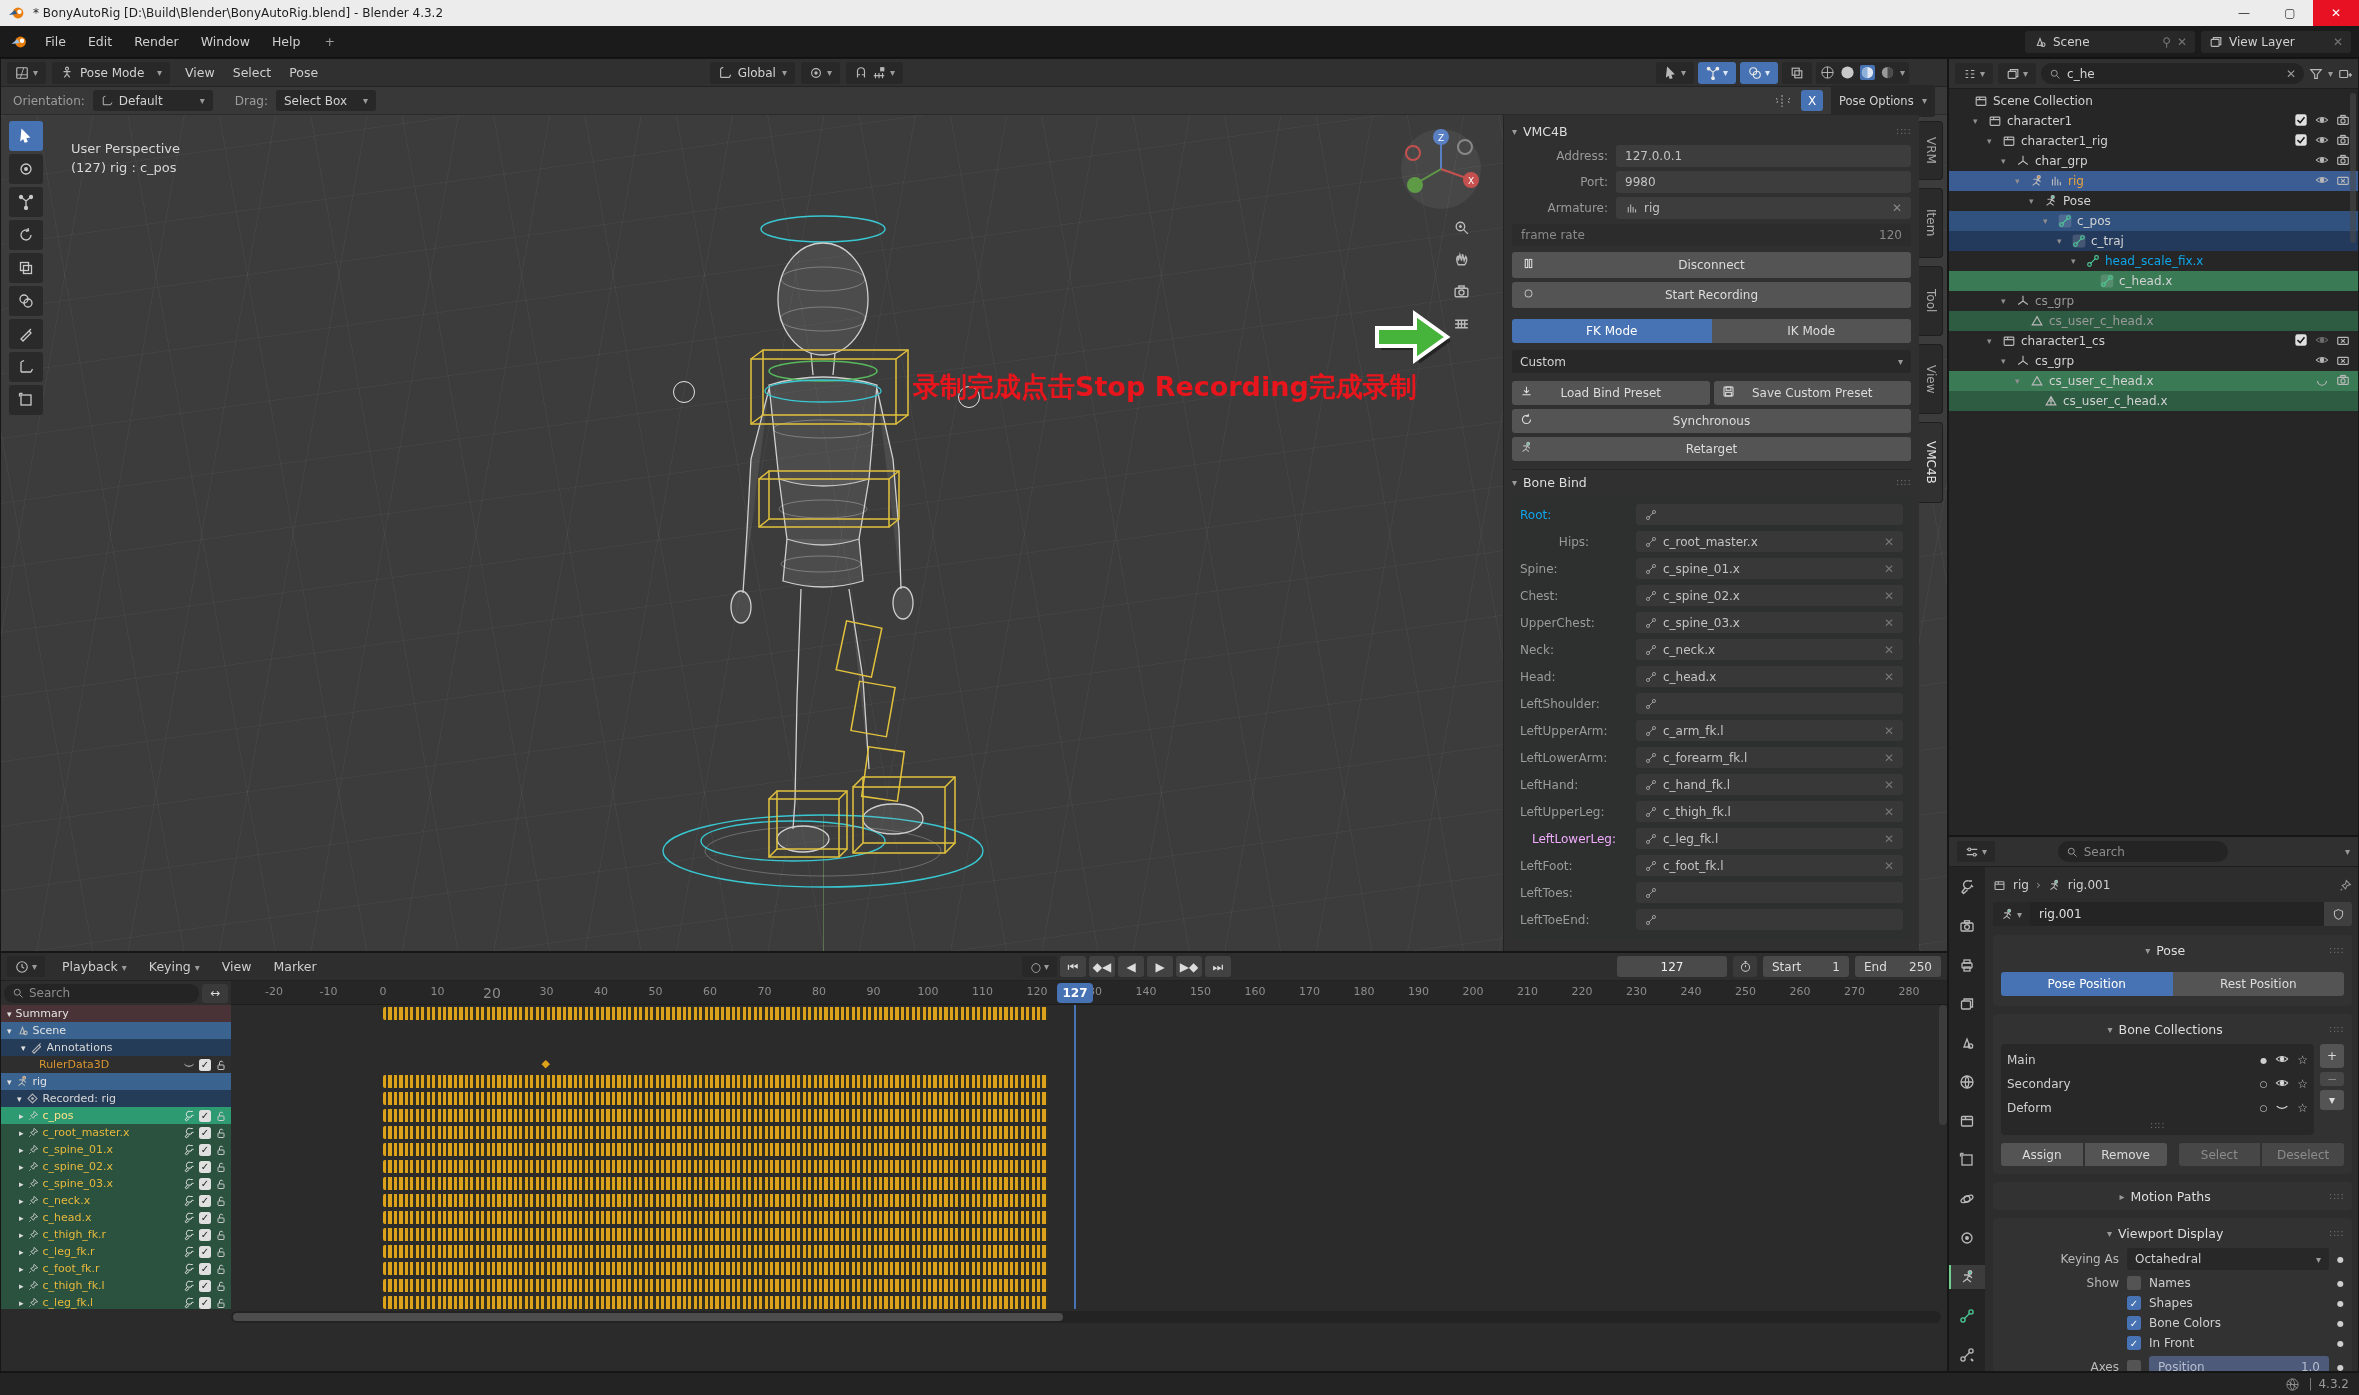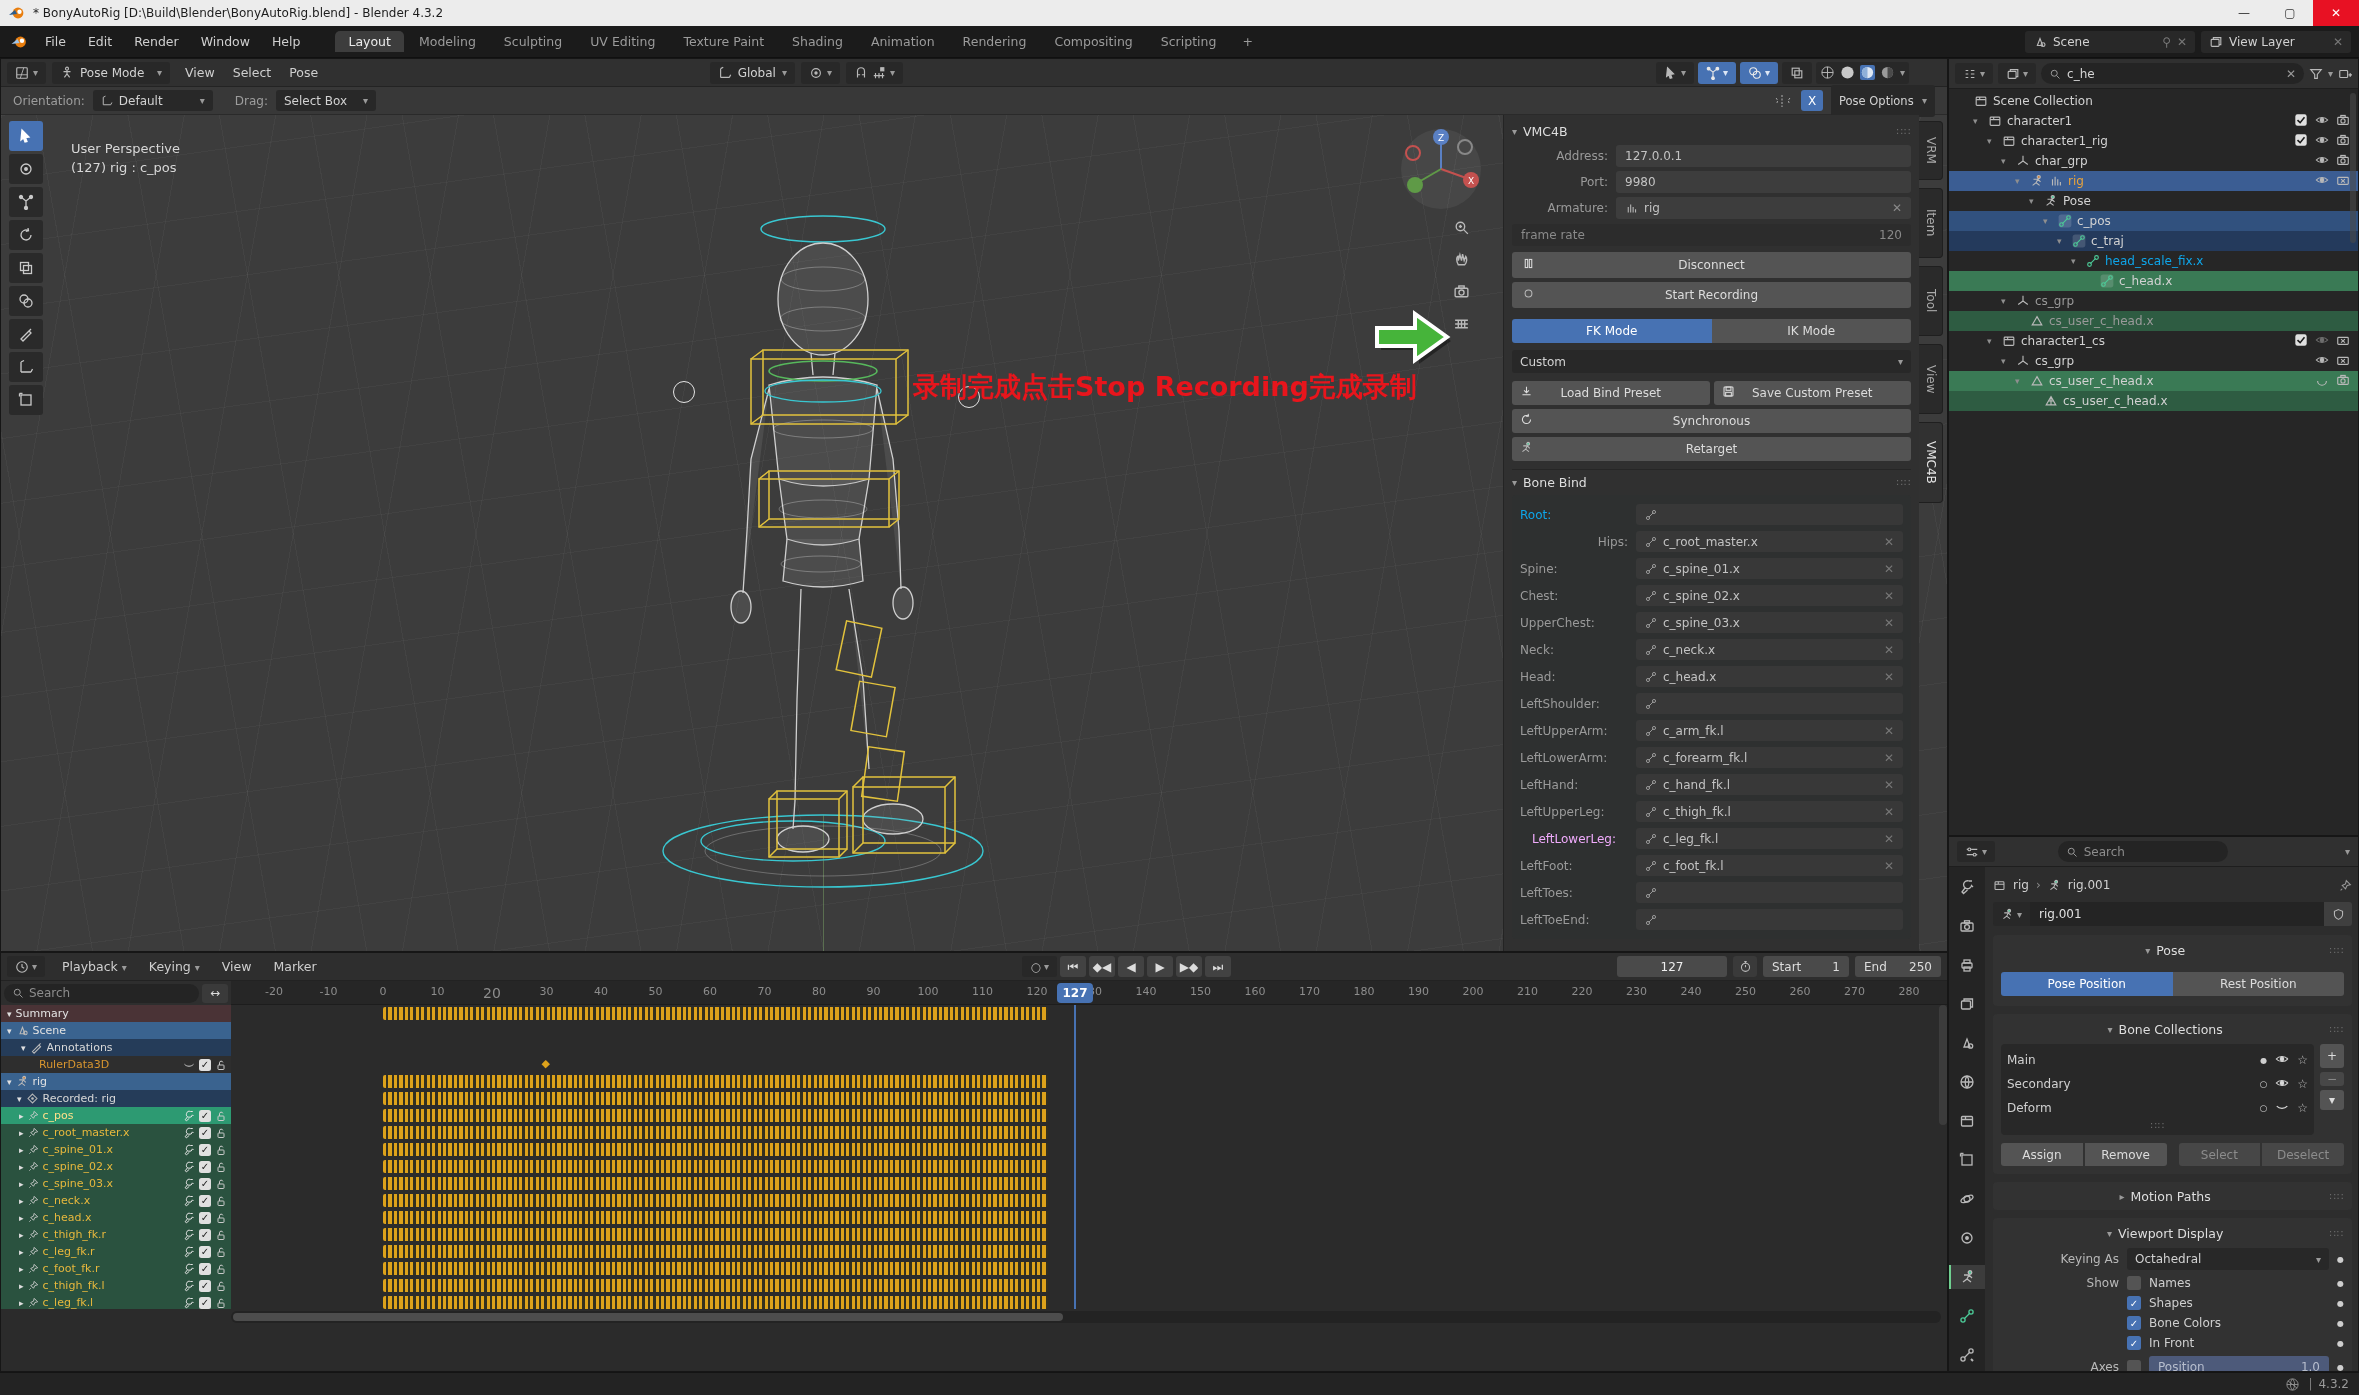--- a/index.html
+++ b/index.html
@@ -58,32 +58,20 @@
         <circle cx="11.5" cy="5.8" r="2.2" fill="#fff"></circle>
         <path d="M1 9 L7 4 L9 8 Z" fill="#9ec3e8"></path>
       </svg>
   </span>
   <div id="menu-left" class="flex">
       <span class="menu-item">File</span>
       <span class="menu-item">Edit</span>
       <span class="menu-item">Render</span>
       <span class="menu-item">Window</span>
       <span class="menu-item">Help</span>
-    </div>
-  <div id="workspace-tabs" class="flex" style="margin-left:24px;gap:2px">
-      <span class="tab active">Layout</span>
-      <span class="tab">Modeling</span>
-      <span class="tab">Sculpting</span>
-      <span class="tab">UV Editing</span>
-      <span class="tab">Texture Paint</span>
-      <span class="tab">Shading</span>
-      <span class="tab">Animation</span>
-      <span class="tab">Rendering</span>
-      <span class="tab">Compositing</span>
-      <span class="tab">Scripting</span>
     </div>
   <div class="tab">+</div>
   <div style="margin-left:auto;display:flex;gap:6px;margin-right:8px">
     <div class="dd" style="height:22px;width:170px;gap:6px">
       <span class="ico">
           <span class="ico">
             <svg width="14" height="14" viewBox="0 0 16 16" fill="none" stroke="#b9b9b9" stroke-width="1.3">
               <path d="M5 12 L8 4 L11 12 Z"></path>
               <circle cx="11.5" cy="11" r="2.2"></circle>
             </svg>
@@ -578,21 +566,21 @@
                 <path d="M5 11 L11 5"></path>
                 <circle cx="4" cy="12" r="2.1"></circle>
                 <circle cx="12" cy="4" r="2.1"></circle>
               </svg>
             </span>
             <span class="rowtxt"></span>
 
     </div>
   </div>
   <div class="flex" style="height:27px;gap:8px">
-    <span style="width:108px;text-align:right;color:#9a9a9a;flex:none">Hips:</span>
+    <span style="width:108px;text-align:center;color:#9a9a9a;flex:none">Hips:</span>
     <div class="fld" style="height:21px;flex:1;gap:6px;background:#383838">
       <span class="ico">
               <svg width="12" height="12" viewBox="0 0 16 16" fill="none" stroke="#9a9a9a" stroke-width="1.3">
                 <path d="M5 11 L11 5"></path>
                 <circle cx="4" cy="12" r="2.1"></circle>
                 <circle cx="12" cy="4" r="2.1"></circle>
               </svg>
             </span>
             <span class="rowtxt">c_root_master.x</span>
       <span style="margin-left:auto;color:#777">✕</span>

